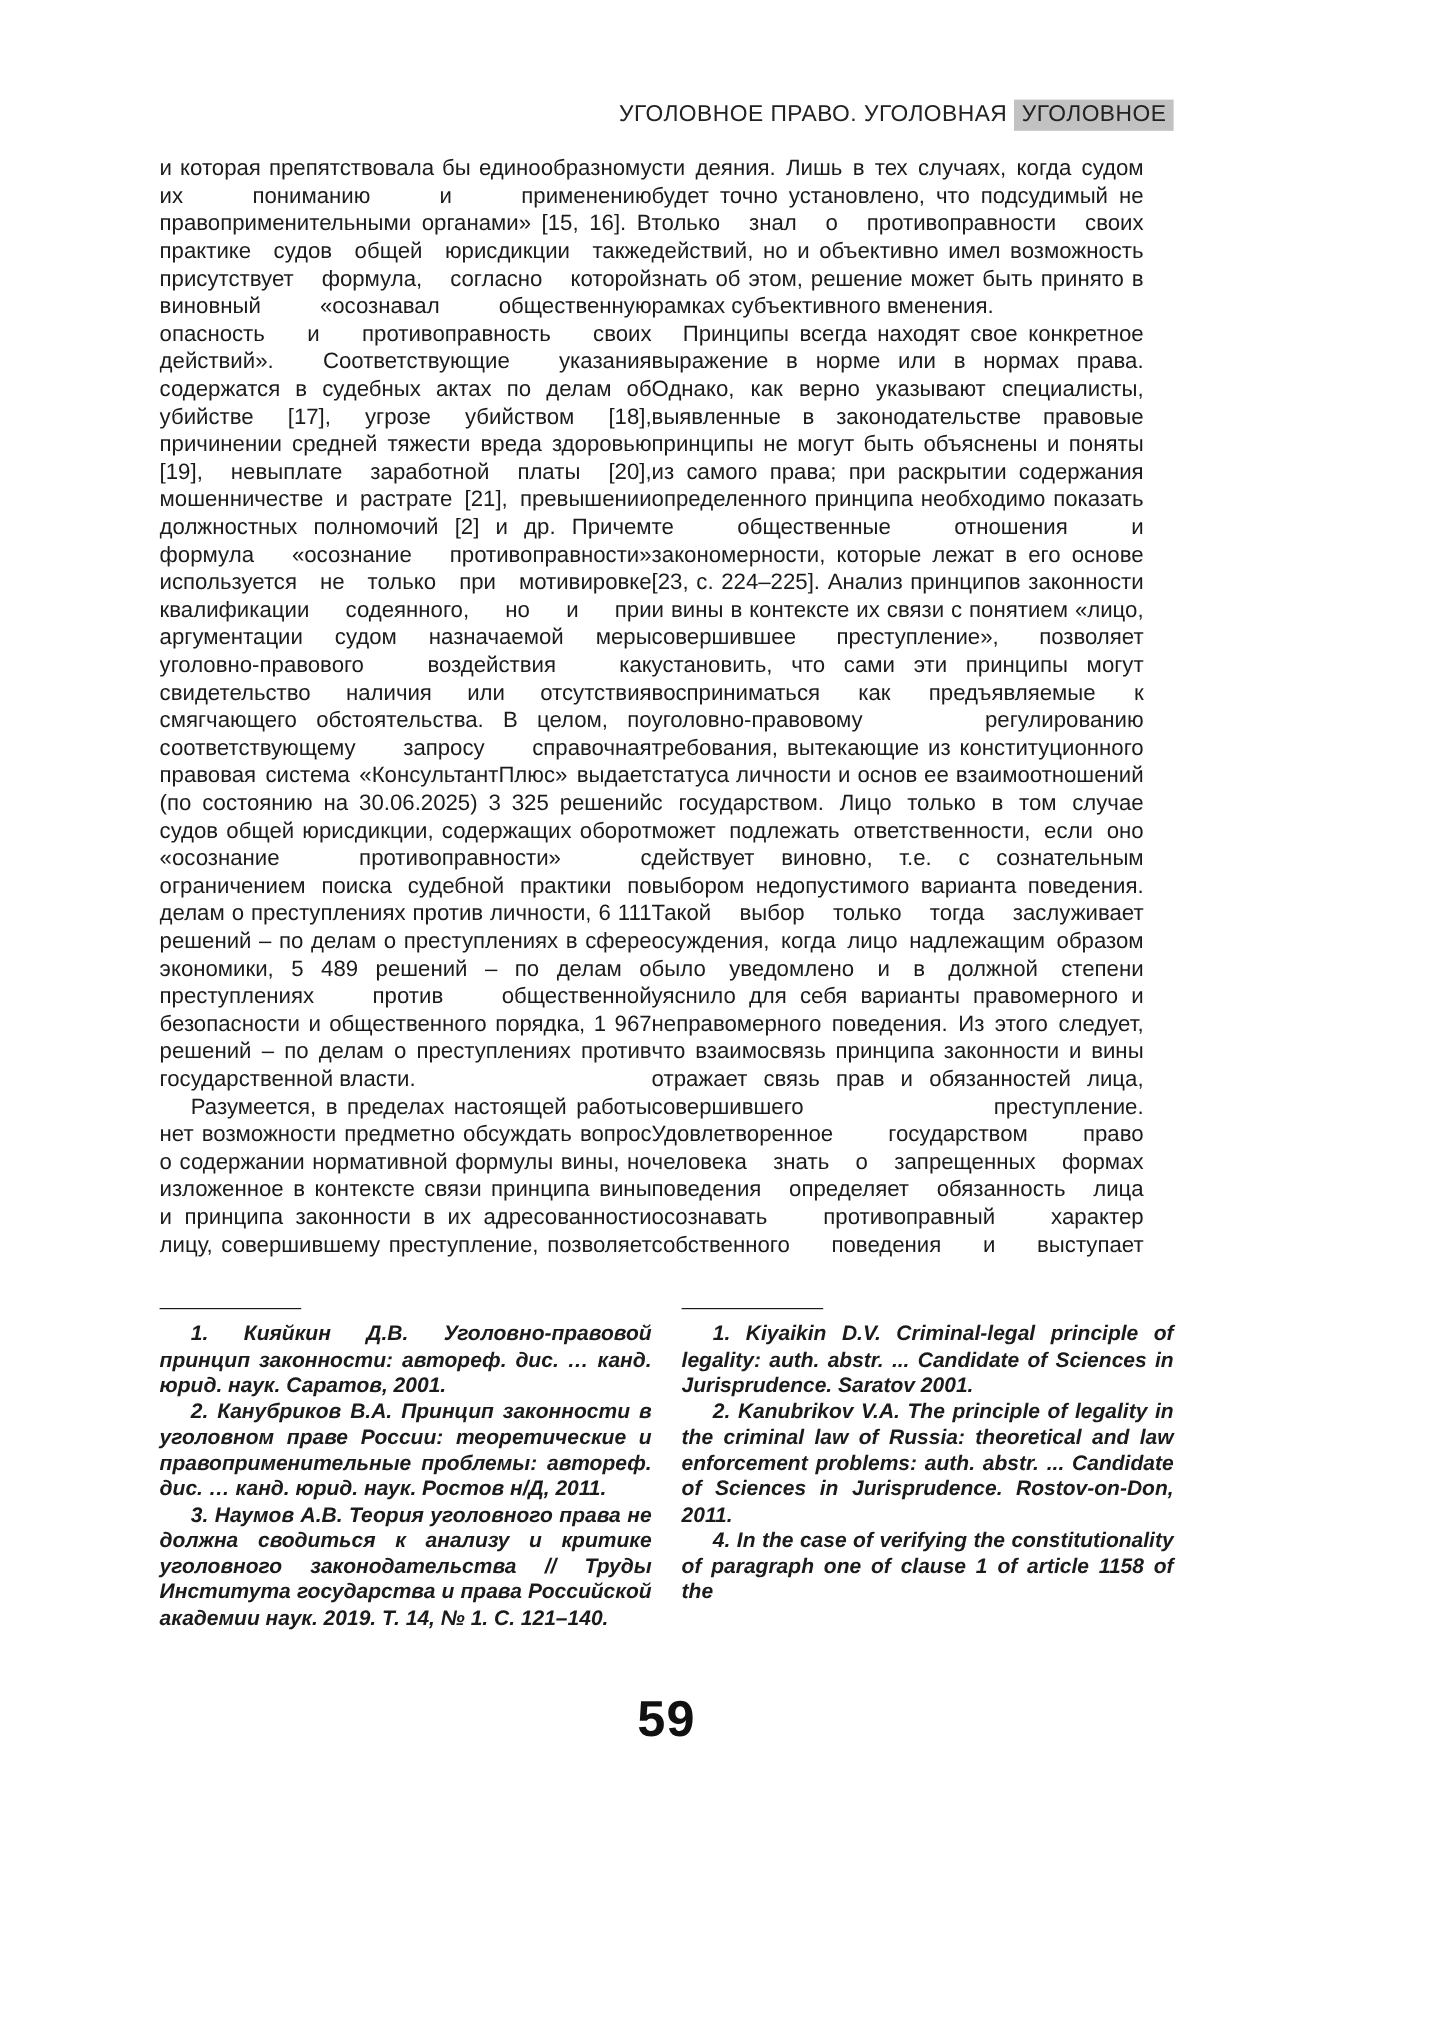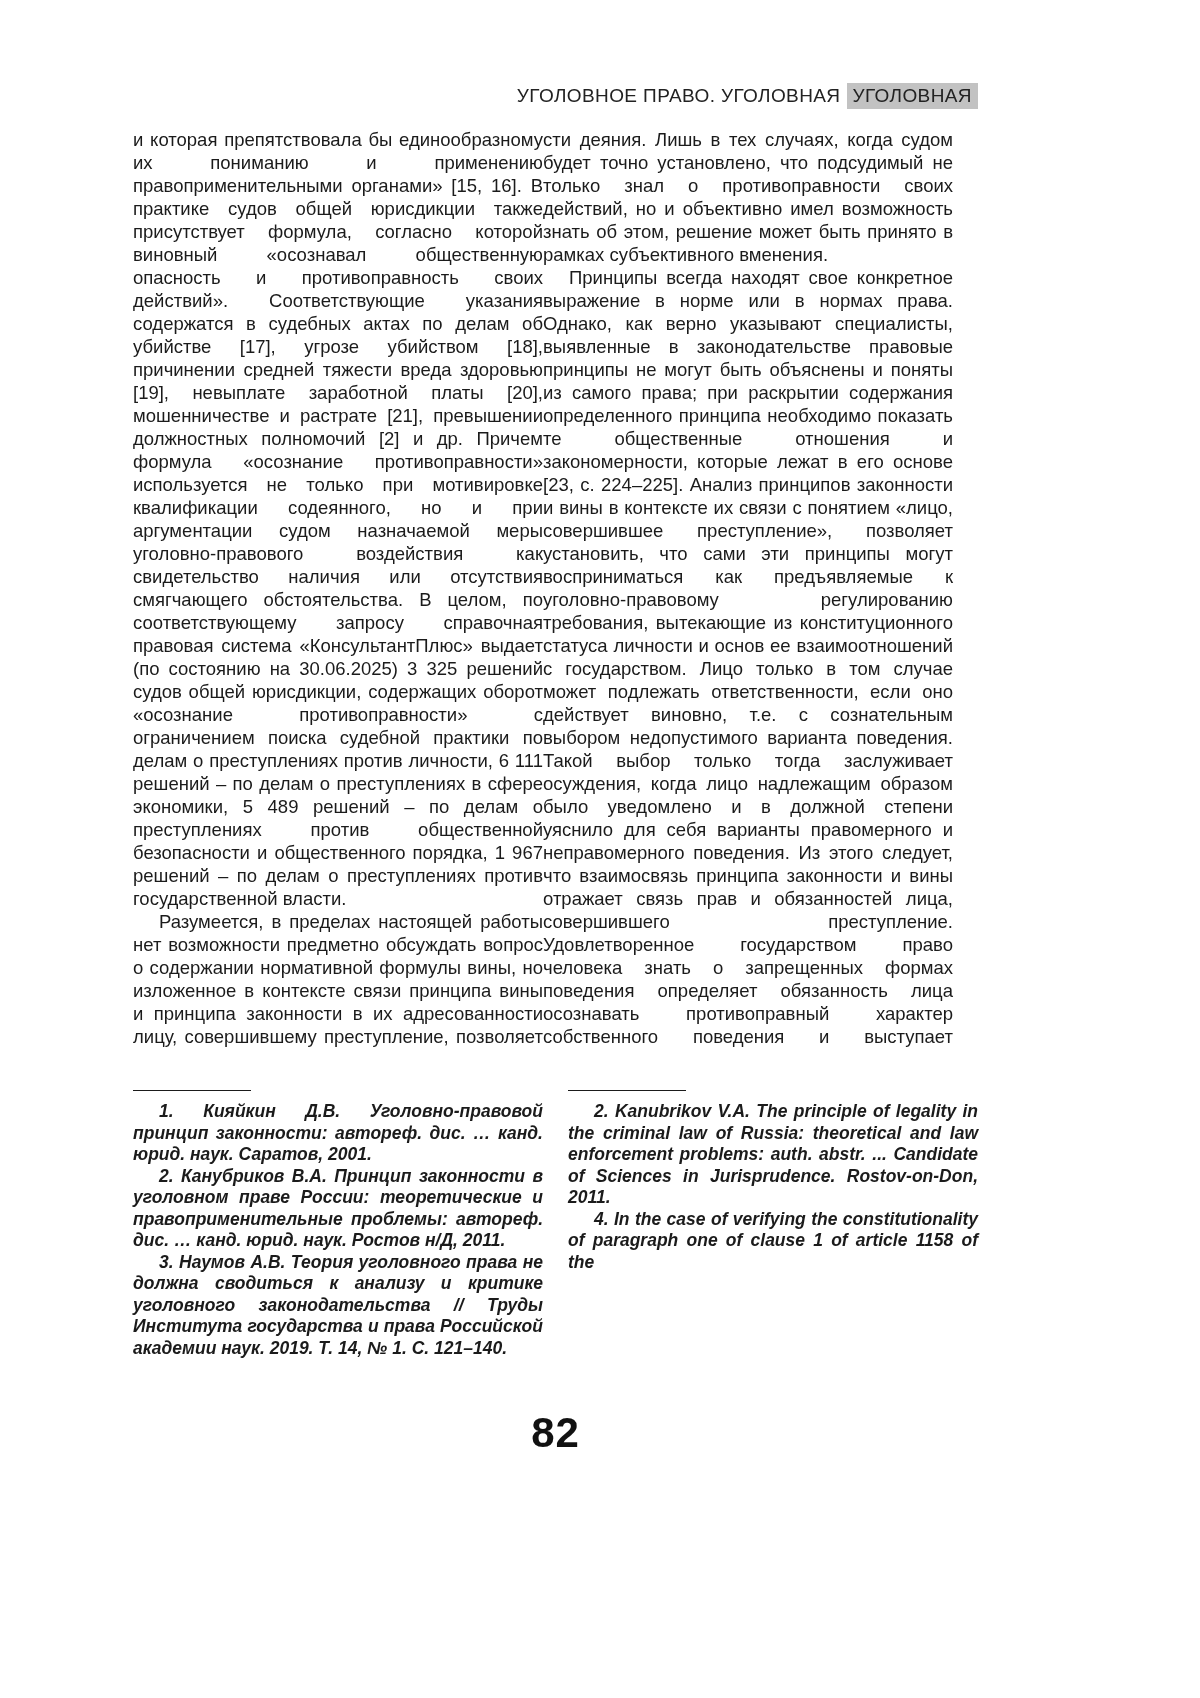--- a/index.html
+++ b/index.html
@@ -74,21 +74,21 @@
     color: #111111;
     letter-spacing: 1px;
   }
 </style>
 </head>
 <body>
 
 <div class="page">
 
   <div class="running-head">
-    <span>УГОЛОВНОЕ ПРАВО. УГОЛОВНАЯ</span><span class="hl">УГОЛОВНАЯ</span>
+    <span>УГОЛОВНОЕ ПРАВО. УГОЛОВНАЯ</span><span class="hl">УГОЛОВНОЕ</span>
   </div>
 
   <div class="body-cols">
     <div class="col" lang="ru">
       <p class="cont">и которая препятствовала бы единообразному их пониманию и применению правоприменительными органами» [15, 16]. В практике судов общей юрисдикции также присутствует формула, согласно которой виновный «осознавал общественную опасность и противоправность своих действий». Соответствующие указания содержатся в судебных актах по делам об убийстве [17], угрозе убийством [18], причинении средней тяжести вреда здоровью [19], невыплате заработной платы [20], мошенничестве и растрате [21], превышении должностных полномочий [2] и др. Причем формула «осознание противоправности» используется не только при мотивировке квалификации содеянного, но и при аргументации судом назначаемой меры уголовно-правового воздействия как свидетельство наличия или отсутствия смягчающего обстоятельства. В целом, по соответствующему запросу справочная правовая система «КонсультантПлюс» выдает (по состоянию на 30.06.2025) 3 325 решений судов общей юрисдикции, содержащих оборот «осознание противоправности» с ограничением поиска судебной практики по делам о преступлениях против личности, 6 111 решений – по делам о преступлениях в сфере экономики, 5 489 решений – по делам о преступлениях против общественной безопасности и общественного порядка, 1 967 решений – по делам о преступлениях против государственной власти.</p>
       <p>Разумеется, в пределах настоящей работы нет возможности предметно обсуждать вопрос о содержании нормативной формулы вины, но изложенное в контексте связи принципа вины и принципа законности в их адресованности лицу, совершившему преступление, позволяет считать достаточно перспективным вопрос о включении в предметное содержание вины признака осознания уголовной противоправно-</p>
     </div>
     <div class="col" lang="ru">
       <p class="cont">сти деяния. Лишь в тех случаях, когда судом будет точно установлено, что подсудимый не только знал о противоправности своих действий, но и объективно имел возможность знать об этом, решение может быть принято в рамках субъективного вменения.</p>
       <p>Принципы всегда находят свое конкретное выражение в норме или в нормах права. Однако, как верно указывают специалисты, выявленные в законодательстве правовые принципы не могут быть объяснены и поняты из самого права; при раскрытии содержания определенного принципа необходимо показать те общественные отношения и закономерности, которые лежат в его основе [23, с. 224–225]. Анализ принципов законности и вины в контексте их связи с понятием «лицо, совершившее преступление», позволяет установить, что сами эти принципы могут восприниматься как предъявляемые к уголовно-правовому регулированию требования, вытекающие из конституционного статуса личности и основ ее взаимоотношений с государством. Лицо только в том случае может подлежать ответственности, если оно действует виновно, т.е. с сознательным выбором недопустимого варианта поведения. Такой выбор только тогда заслуживает осуждения, когда лицо надлежащим образом было уведомлено и в должной степени уяснило для себя варианты правомерного и неправомерного поведения. Из этого следует, что взаимосвязь принципа законности и вины отражает связь прав и обязанностей лица, совершившего преступление. Удовлетворенное государством право человека знать о запрещенных формах поведения определяет обязанность лица осознавать противоправный характер собственного поведения и выступает основанием для права государства привлекать это лицо к ответственности.</p>
@@ -97,20 +97,21 @@
 
   <div class="footnotes">
     <div class="fn-col" lang="ru">
       <div class="fn-rule"></div>
       <p>1. Кияйкин Д.В. Уголовно-правовой принцип законности: автореф. дис. … канд. юрид. наук. Саратов, 2001.</p>
       <p>2. Канубриков В.А. Принцип законности в уголовном праве России: теоретические и правоприменительные проблемы: автореф. дис. … канд. юрид. наук. Ростов н/Д, 2011.</p>
       <p>3. Наумов А.В. Теория уголовного права не должна сводиться к анализу и критике уголовного законодательства // Труды Института государства и права Российской академии наук. 2019. Т. 14, № 1. С. 121–140.</p>
     </div>
     <div class="fn-col" lang="en">
       <div class="fn-rule"></div>
+      <p>1. Kiyaikin D.V. Criminal-legal principle of legality: auth. abstr. ... Candidate of Sciences in Jurisprudence. Saratov 2001.</p>
       <p>2. Kanubrikov V.A. The principle of legality in the criminal law of Russia: theoretical and law enforcement problems: auth. abstr. ... Candidate of Sciences in Jurisprudence. Rostov-on-Don, 2011.</p>
       <p>4. In the case of verifying the constitutionality of paragraph one of clause 1 of article 1158 of the</p>
     </div>
   </div>
 
-  <div class="page-number">82</div>
+  <div class="page-number">59</div>
 
 </div>
 
 </body></html>

